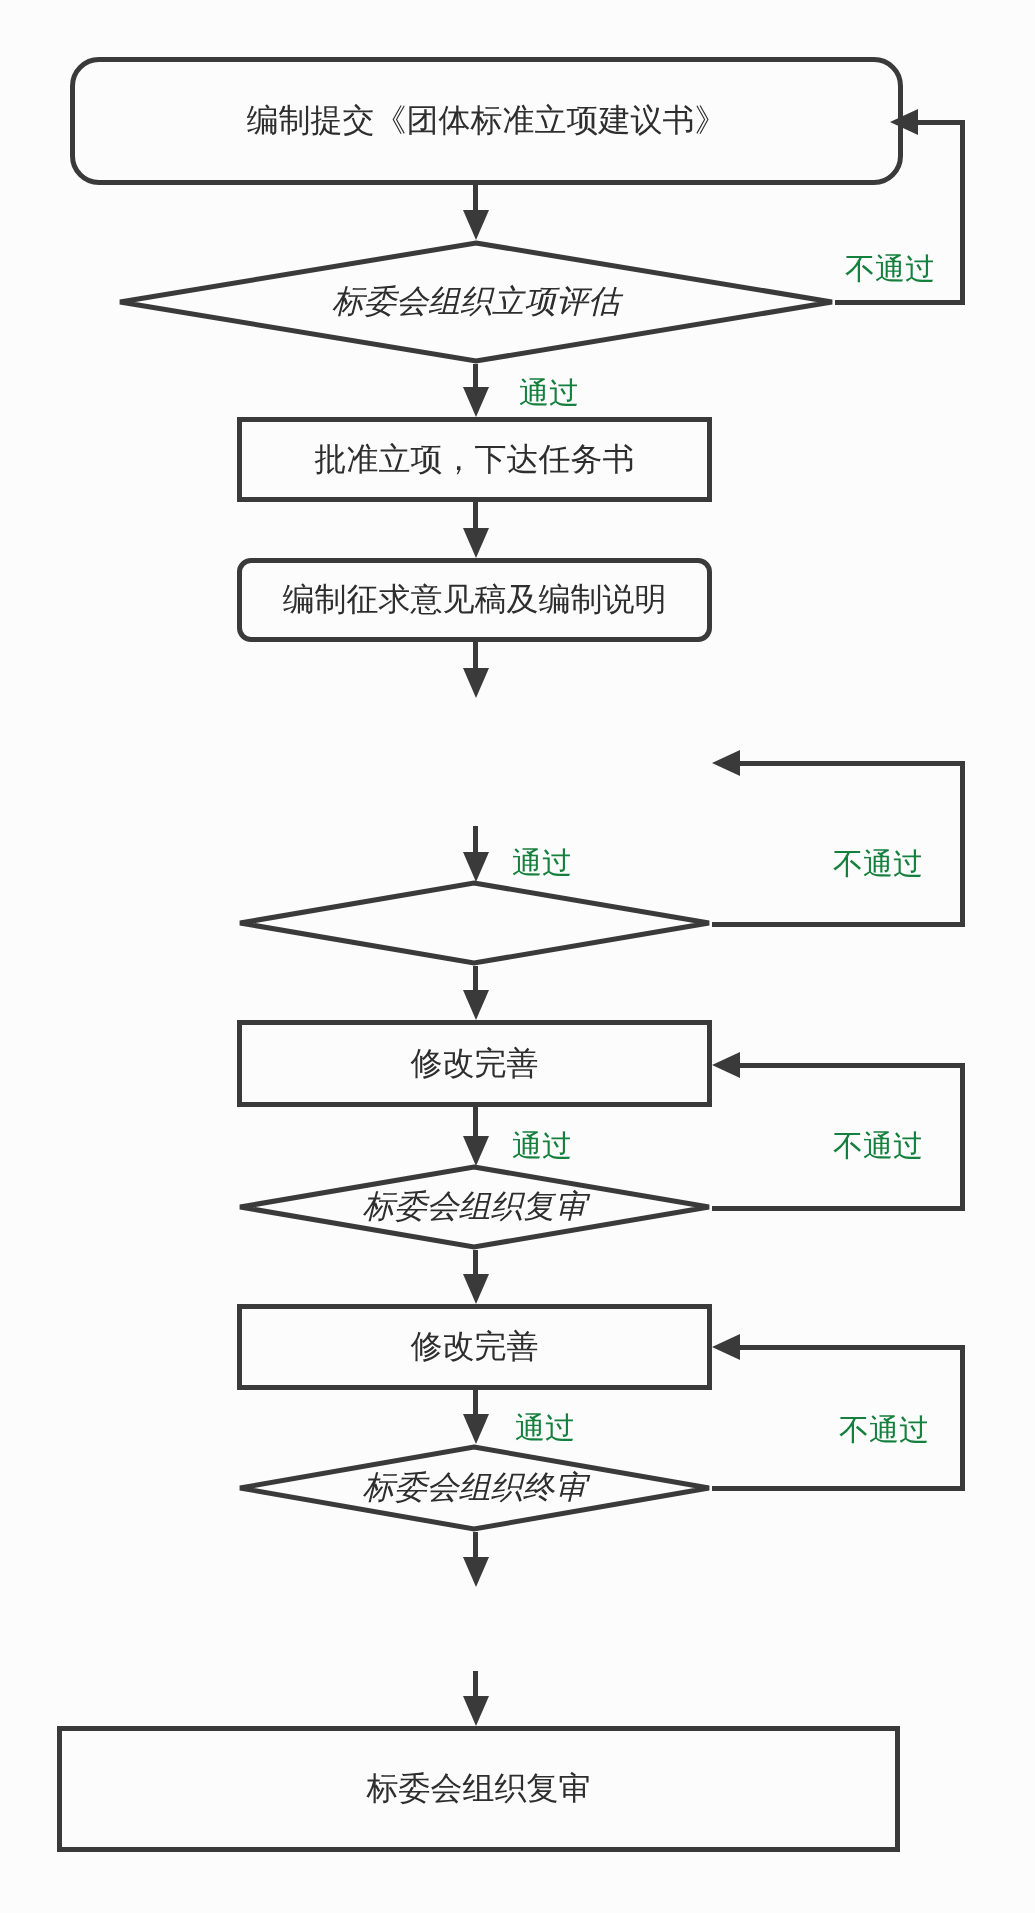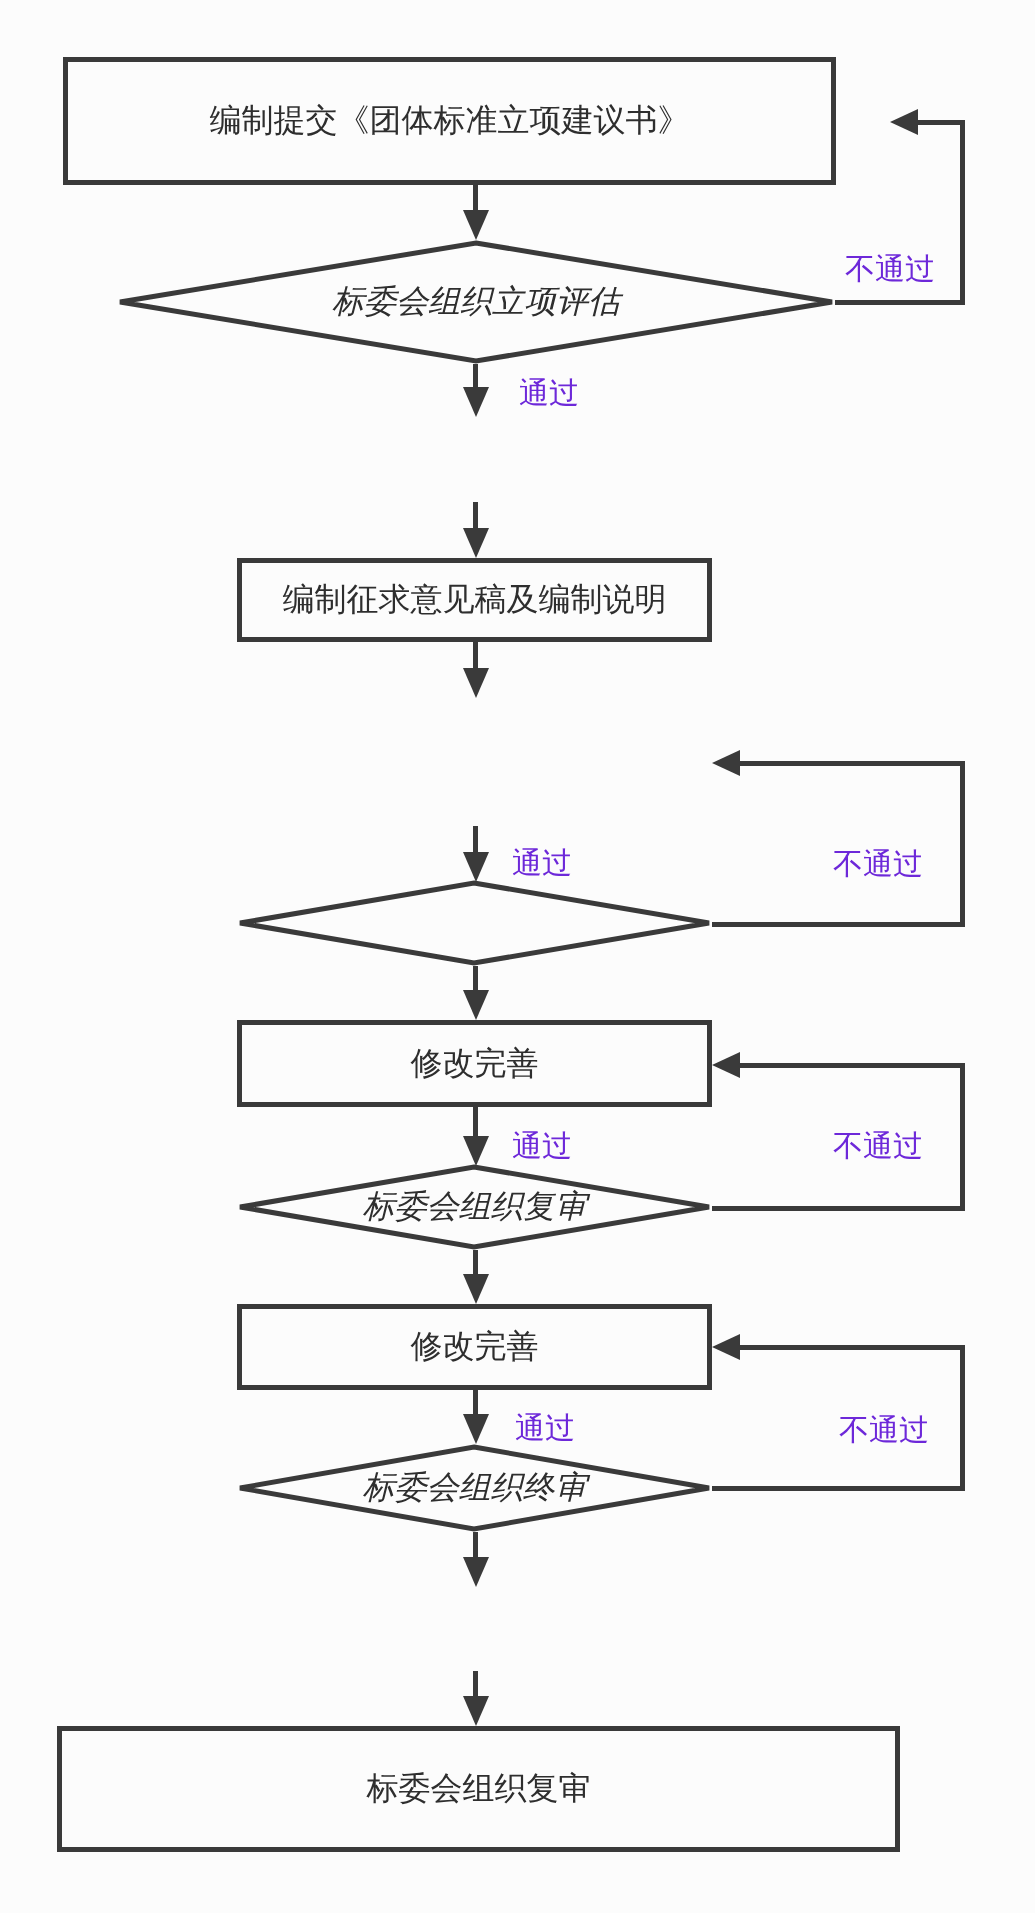--- a/index.html
+++ b/index.html
@@ -15,33 +15,36 @@
   .vshaft{position:absolute;width:5px;background:#3a3a3a;}
   .hseg{position:absolute;height:5px;background:#3a3a3a;}
   .vseg{position:absolute;width:5px;background:#3a3a3a;}
   .head-down{position:absolute;width:0;height:0;
              border-left:13px solid transparent;border-right:13px solid transparent;
              border-top:30px solid #3a3a3a;}
   .head-left{position:absolute;width:0;height:0;
              border-top:13px solid transparent;border-bottom:13px solid transparent;
              border-right:28px solid #3a3a3a;}
   .elabel{position:absolute;transform:translate(-50%,-50%);font-size:30px;
-          white-space:nowrap;color:#6d28d9;}
+          white-space:nowrap;color:#15803d;}
 </style>
 </head>
 <body>
 
 <div class="canvas">
 
-  <div class="pbox" style="left:63px;top:57px;width:773px;height:128px;">
+  <div class="pbox" style="left:70px;top:57px;width:833px;height:128px;border-radius:29px;">
     <span>编制提交《团体标准立项建议书》</span>
   </div>
 
+  <div class="pbox" style="left:237px;top:417px;width:475px;height:85px;">
+    <span>批准立项，下达任务书</span>
+  </div>
 
-  <div class="pbox" style="left:237px;top:558px;width:475px;height:84px;">
+  <div class="pbox" style="left:237px;top:558px;width:475px;height:84px;border-radius:14px;">
     <span>编制征求意见稿及编制说明</span>
   </div>
 
 
   <div class="pbox" style="left:237px;top:1020px;width:475px;height:87px;">
     <span>修改完善</span>
   </div>
 
   <div class="pbox" style="left:237px;top:1304px;width:475px;height:86px;">
     <span>修改完善</span>

